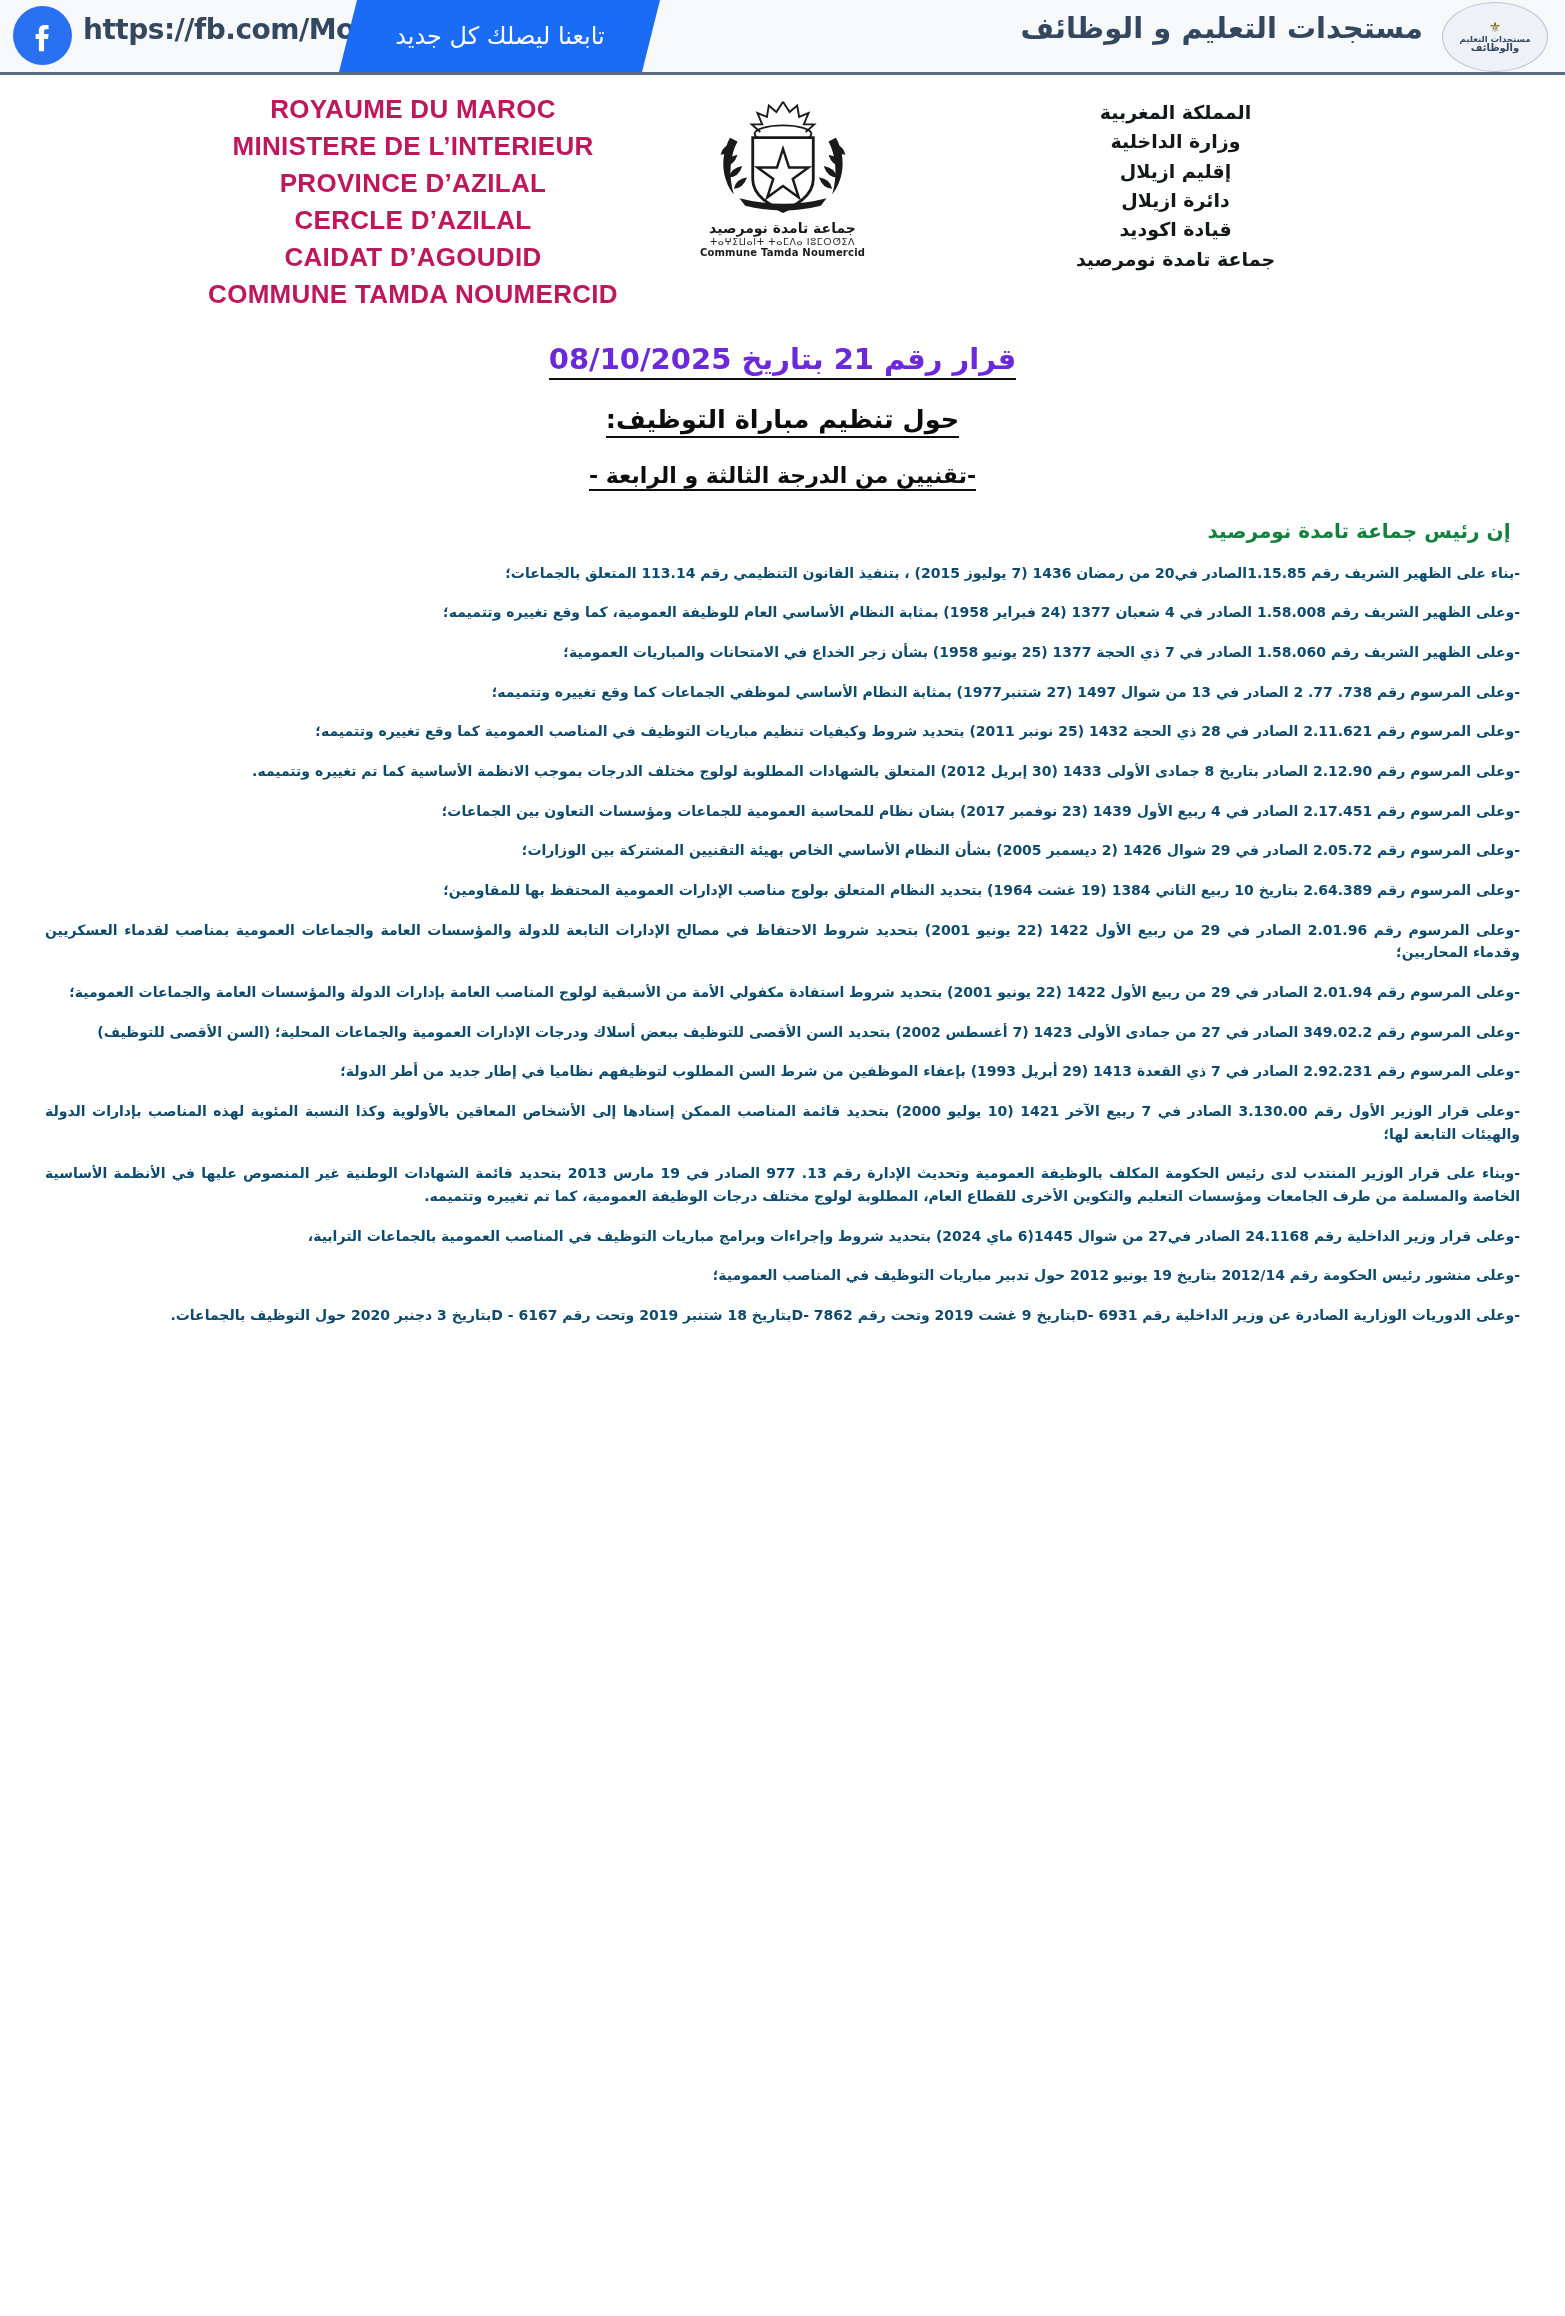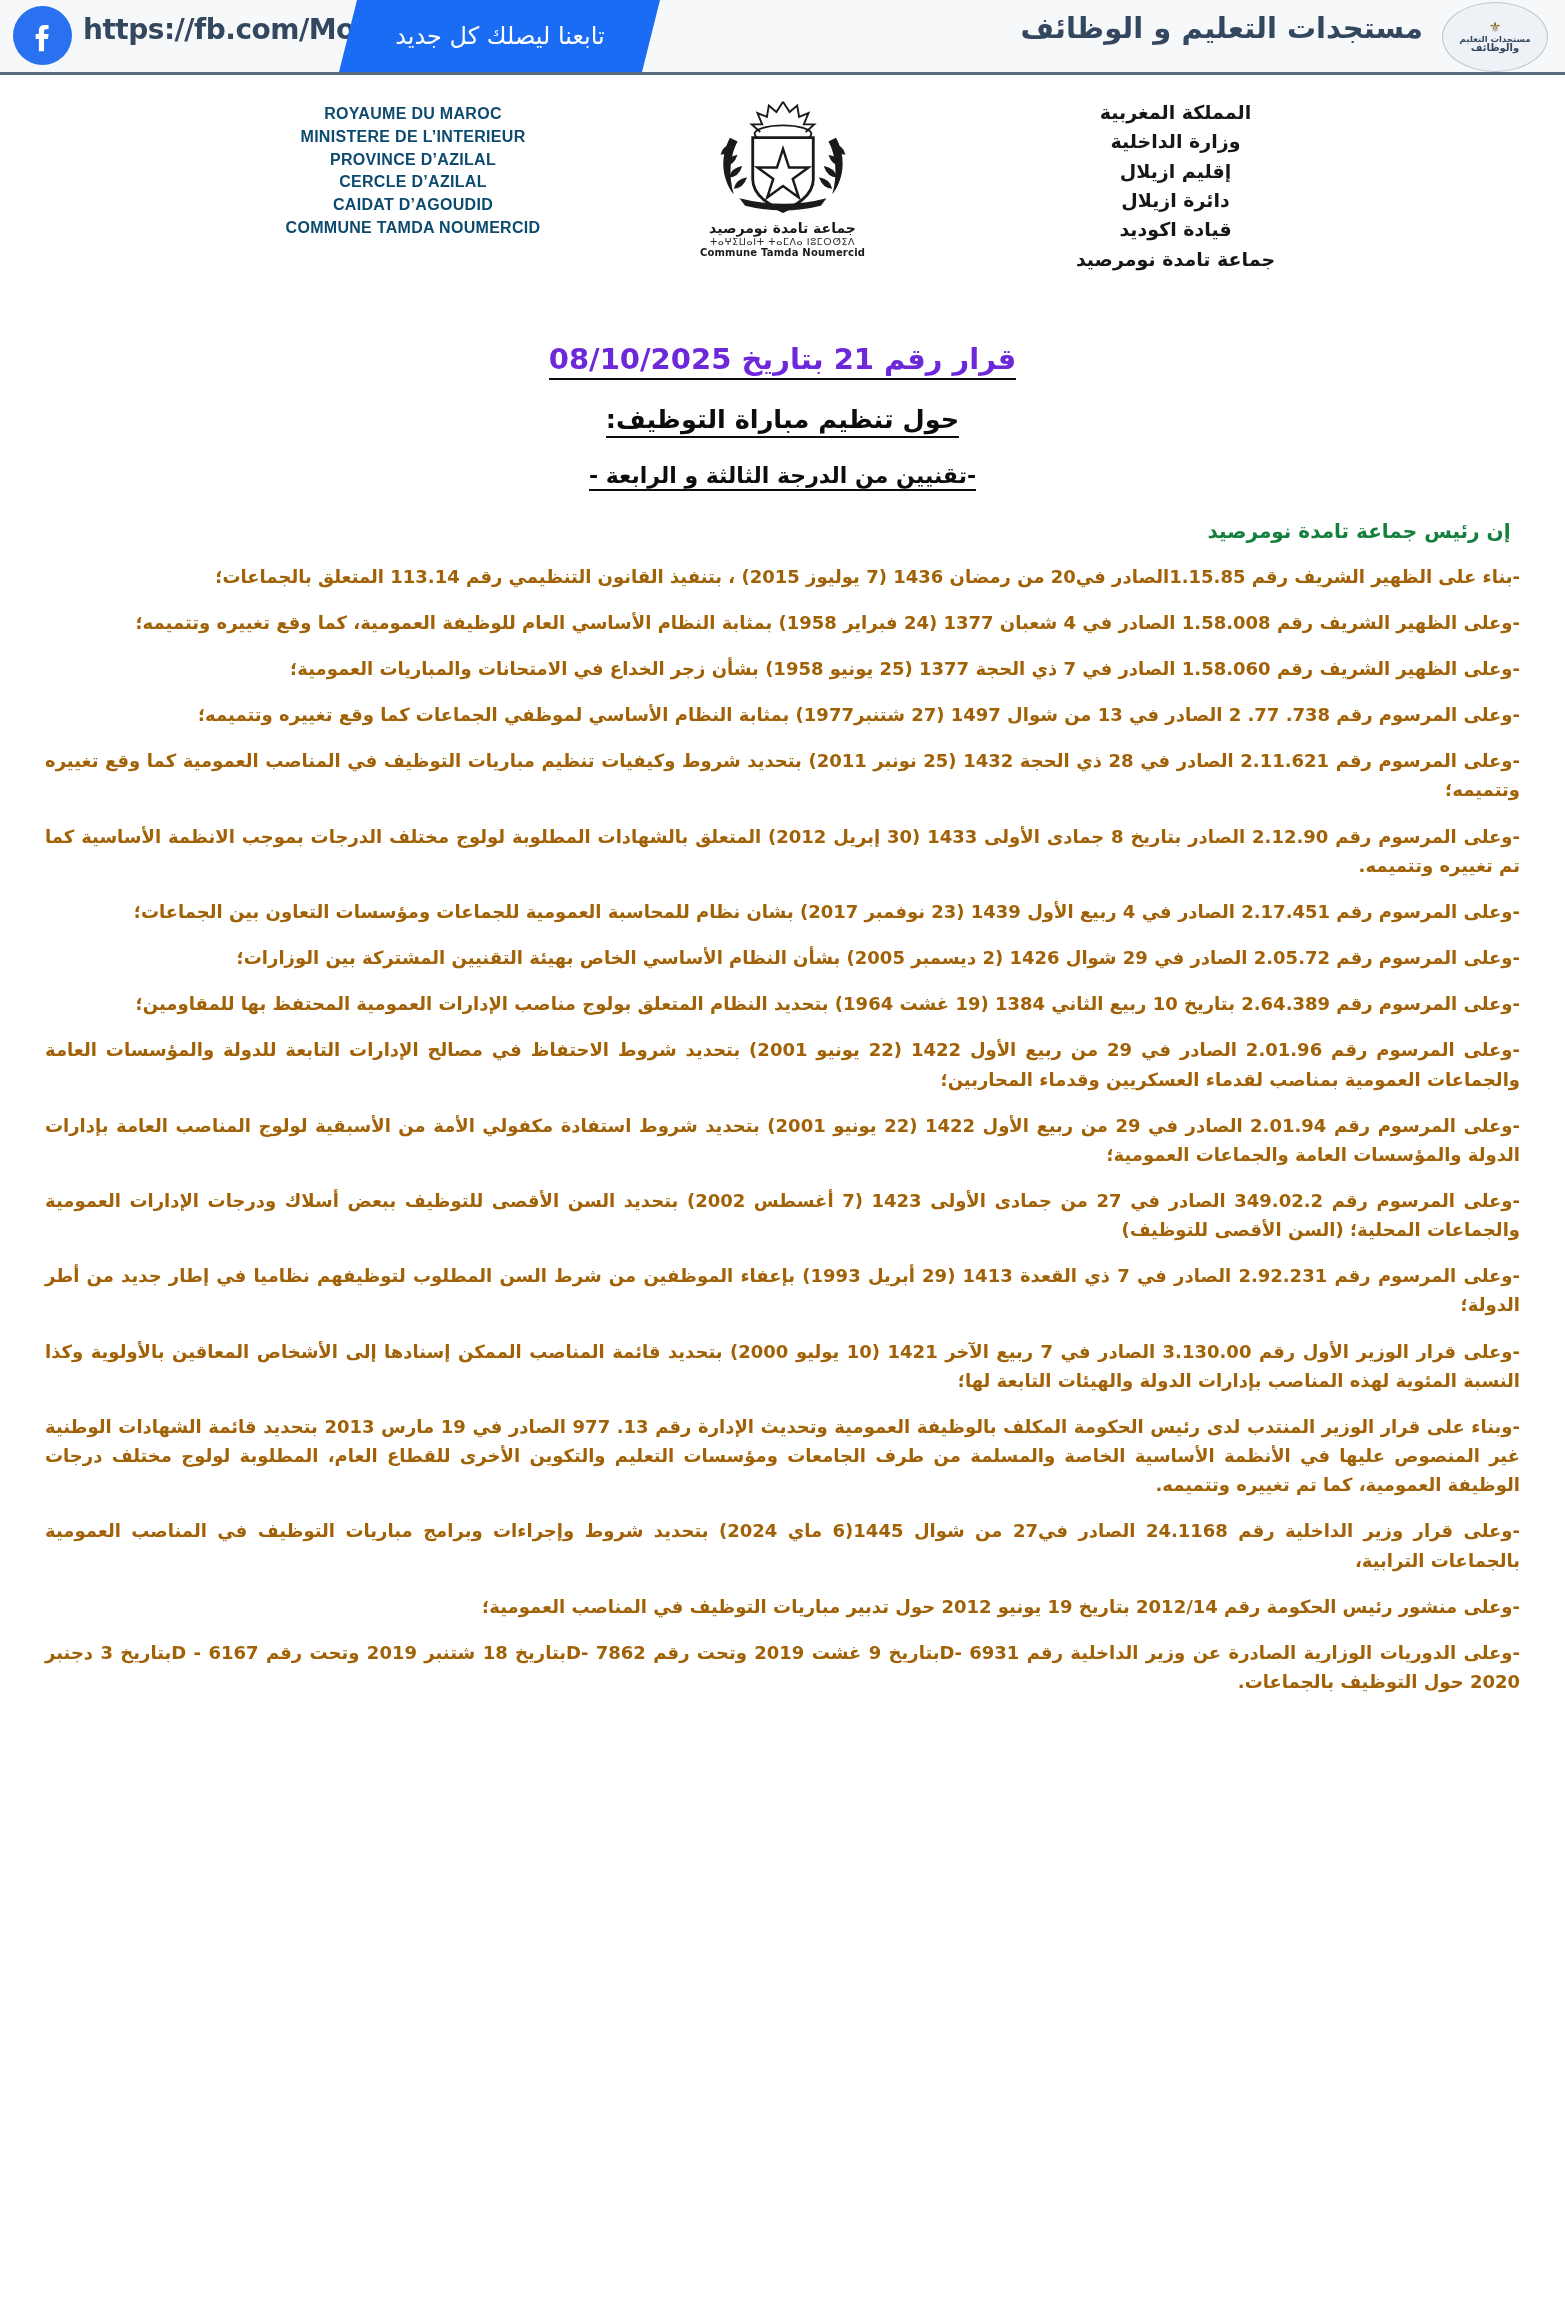--- a/index.html
+++ b/index.html
@@ -112,29 +112,29 @@
 
   
   .letterhead {
     position: relative;
     height: 246px;
     margin-top: 13.2px;
   }
   .lh-fr {
     position: absolute;
     left: 167px;
-    top: 15px;
+    top: 3px;
     width: 492px;
     text-align: center;
     direction: ltr;
     font-family: "Liberation Sans", sans-serif;
     font-weight: bold;
-    font-size: 16px;
+    font-size: 26px;
     line-height: 1.42;
-    color: #0c4a6e;
+    color: #be185d;
     letter-spacing: 0.3px;
   }
   .lh-ar {
     position: absolute;
     right: 167px;
     top: 9.5px;
     width: 445px;
     text-align: center;
     direction: rtl;
     font-weight: bold;
@@ -221,23 +221,23 @@
   .intro-line {
     font-weight: bold;
     font-size: 20px;
     color: #15803d;
     text-align: right;
     margin: 0 9.5px 19px 0;
     direction: rtl;
   }
   .clause {
     font-weight: bold;
-    font-size: 18px;
+    font-size: 14px;
     line-height: 1.62;
-    color: #a16207;
+    color: #0c4a6e;
     margin: 0 0 17px 0;
     direction: rtl;
     text-align: justify;
     text-align-last: right;
   }
 
   
   .doc-body .clause:first-of-type { margin-top: 0; }
 </style>
 </head>

